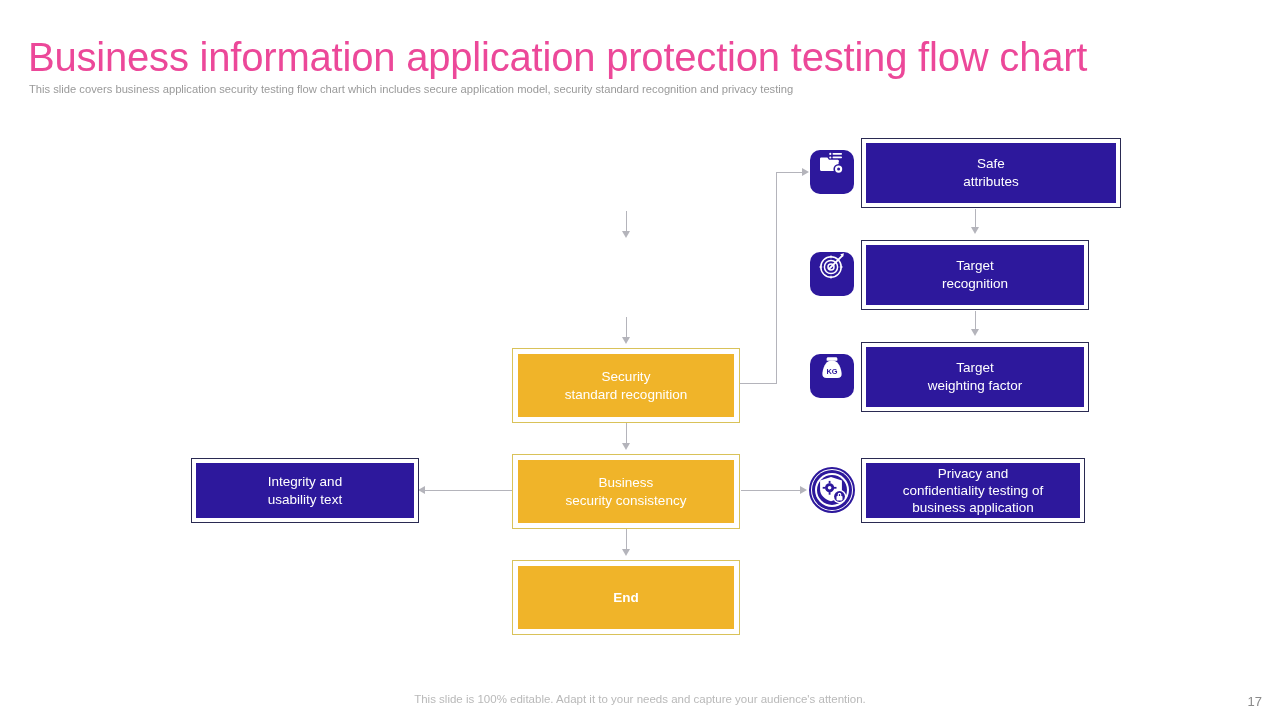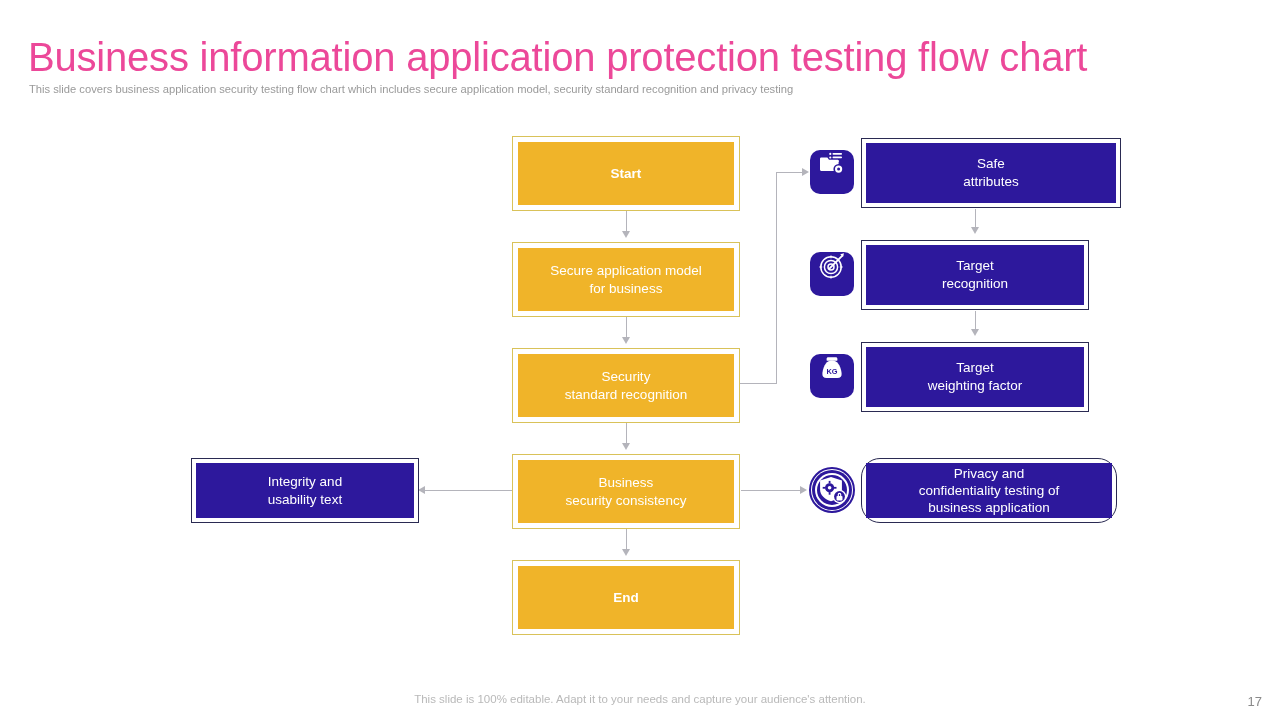--- a/index.html
+++ b/index.html
@@ -186,28 +186,21 @@
 
   <div class="conn v" style="left:975px; top:311px; height:22px;"></div>
   <div class="arrowhead down" style="left:970.5px; top:329px;"></div>
 
   <div class="conn h" style="left:425px; top:490px; width:87px;"></div>
   <div class="arrowhead left" style="left:418px; top:485.5px;"></div>
 
   <div class="conn h" style="left:741px; top:490px; width:60px;"></div>
   <div class="arrowhead right" style="left:800px; top:485.5px;"></div>
 
-  <div class="node gold bold" style="left:512px; top:136px; width:228px; height:75px;">
-    <div class="inner">Start</div>
-  </div>
-
-  <div class="node gold" style="left:512px; top:242px; width:228px; height:75px;">
-    <div class="inner" style="white-space:pre-line;">Secure application model
-for business</div>
-  </div>
+
 
   <div class="node gold" style="left:512px; top:348px; width:228px; height:75px;">
     <div class="inner" style="white-space:pre-line;">Security
 standard recognition</div>
   </div>
 
   <div class="node gold" style="left:512px; top:454px; width:228px; height:75px;">
     <div class="inner" style="white-space:pre-line;">Business
 security consistency</div>
   </div>
@@ -229,21 +222,21 @@
   <div class="node blue" style="left:861px; top:240px; width:228px; height:70px;">
     <div class="inner" style="white-space:pre-line;">Target
 recognition</div>
   </div>
 
   <div class="node blue" style="left:861px; top:342px; width:228px; height:70px;">
     <div class="inner" style="white-space:pre-line;">Target
 weighting factor</div>
   </div>
 
-  <div class="node blue" style="left:861px; top:458px; width:256px; height:65px;border-radius:19px;">
+  <div class="node blue" style="left:861px; top:458px; width:224px; height:65px;">
     <div class="inner" style="white-space:pre-line; line-height:17px;">Privacy and
 confidentiality testing of
 business application</div>
   </div>
 
   <div class="icon-chip" style="left:810px; top:150px;">
     <svg width="26" height="26" viewBox="0 0 26 26" aria-hidden="true">
       <g fill="#ffffff">
         <rect x="13.5" y="3" width="9.5" height="1.7" rx="0.8"></rect>
         <rect x="13.5" y="6.6" width="9.5" height="1.7" rx="0.8"></rect>

